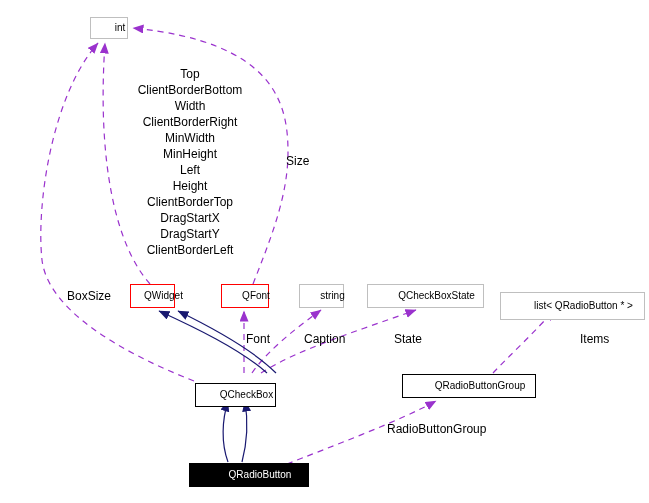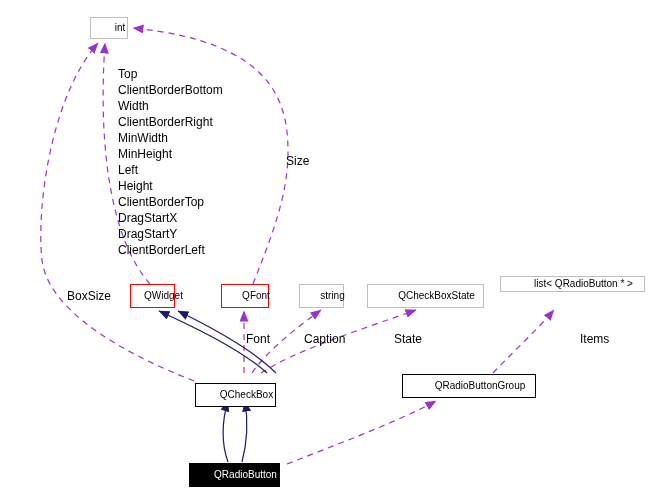--- a/index.html
+++ b/index.html
@@ -15,21 +15,21 @@
     border:1px solid var(--color-default_border,#bfbfbf);
     display:flex;align-items:center;justify-content:center;
     font-size:10px;line-height:1;white-space:nowrap;padding-left:22px;
   }
   .node.b-red{border-color:var(--color-highlight_border,#ff0000);}
   .node.b-black{border-color:#000000;}
   .node.focus{background:var(--color-focus_fill,#000);color:var(--color-focus_text,#fff);border-color:#000;}
   .elabel{
     position:absolute;font-size:12px;line-height:16px;white-space:pre-line;
   }
-  .elabel.center{text-align:left;}
+  .elabel.center{text-align:center;}
 </style>
 </head>
 <body>
 
 <div id="stage">
 
   <svg id="edges" viewBox="0 0 649 503">
     <defs>
       <marker id="arrow-p" markerUnits="userSpaceOnUse" markerWidth="13" markerHeight="11" refX="10.5" refY="4.5" orient="auto">
         <path d="M0,0 L11,4.5 L0,9 z" style="fill:var(--color-dashed_edge,#9a32cd)"></path>
@@ -65,24 +65,25 @@
 ClientBorderTop
 DragStartX
 DragStartY
 ClientBorderLeft</div>
   <div class="elabel" style="left:67px;top:288px;">BoxSize</div>
   <div class="elabel" style="left:286px;top:153px;">Size</div>
   <div class="elabel" style="left:246px;top:331px;">Font</div>
   <div class="elabel" style="left:304px;top:331px;">Caption</div>
   <div class="elabel" style="left:394px;top:331px;">State</div>
   <div class="elabel" style="left:536px;top:331px;margin-left:44px;">Items</div>
+  <div class="elabel" style="left:387px;top:421px;">RadioButtonGroup</div>
 
   <div class="node" style="left:90px;top:17px;width:38px;height:22px;">int</div>
   <div class="node b-red" style="left:130px;top:284px;width:45px;height:24px;">QWidget</div>
   <div class="node b-red" style="left:221px;top:284px;width:48px;height:24px;">QFont</div>
   <div class="node" style="left:299px;top:284px;width:45px;height:24px;">string</div>
   <div class="node" style="left:367px;top:284px;width:117px;height:24px;">QCheckBoxState</div>
-  <div class="node" style="left:500px;top:276px;width:145px;height:16px;">list&lt; QRadioButton * &gt;</div>
+  <div class="node" style="left:500px;top:292px;width:145px;height:28px;">list&lt; QRadioButton * &gt;</div>
   <div class="node b-black" style="left:195px;top:383px;width:81px;height:24px;">QCheckBox</div>
   <div class="node b-black" style="left:402px;top:374px;width:134px;height:24px;">QRadioButtonGroup</div>
-  <div class="node focus" style="left:189px;top:463px;width:91px;height:24px;">QRadioButton</div>
+  <div class="node focus" style="left:189px;top:463px;width:120px;height:24px;">QRadioButton</div>
 
 </div>
 
 </body></html>

